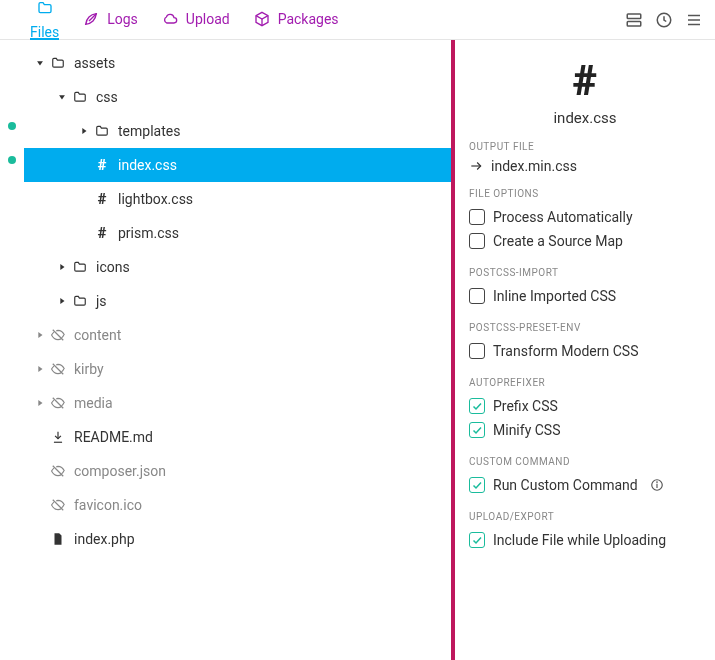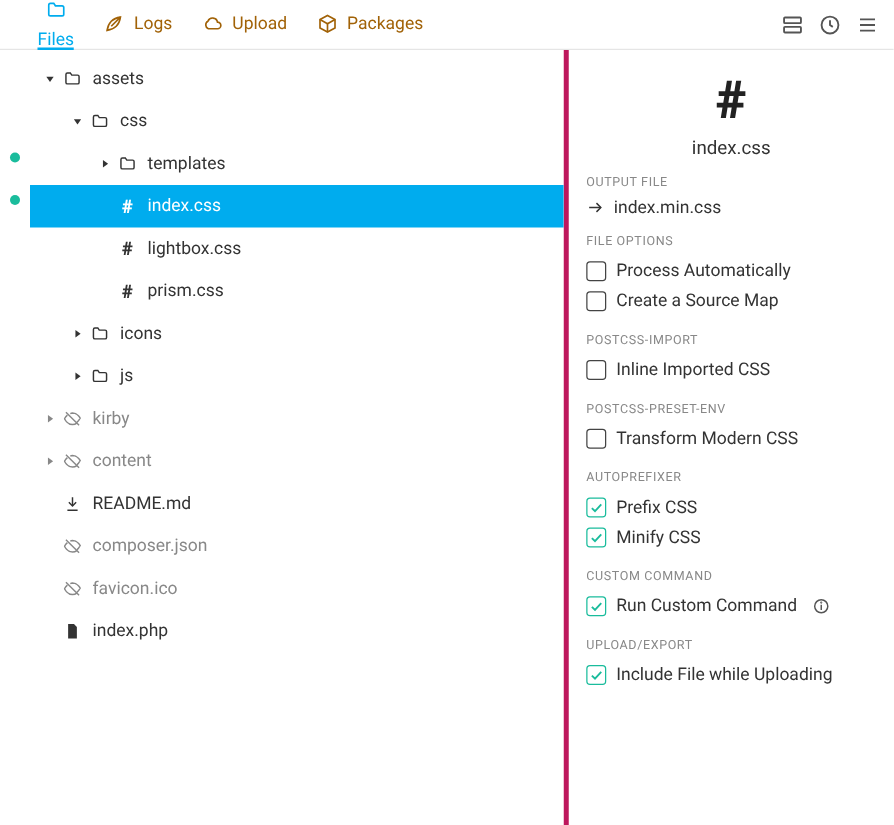--- a/index.html
+++ b/index.html
@@ -1,20 +1,20 @@
 <!DOCTYPE html>
 <html><head>
 <meta charset="utf-8">
 <style>
 * { margin: 0; padding: 0; box-sizing: border-box; font-family: -apple-system, BlinkMacSystemFont, "Segoe UI", Roboto, sans-serif; }
 body { width: 715px; height: 660px; background: #fff; color: #333; font-size: 14px; overflow: hidden; }
 .app { display: flex; flex-direction: column; height: 100%; }
 .topbar { display: flex; align-items: center; border-bottom: 1px solid #e5e5e5; padding: 0 12px 0 30px; height: 40px; }
 .tabs { display: flex; gap: 24px; flex: 1; }
-.tab { display: flex; align-items: center; gap: 8px; height: 40px; cursor: pointer; color: #a16207; border-bottom: 2px solid transparent; }
+.tab { display: flex; align-items: center; gap: 8px; height: 40px; cursor: pointer; color: #a21caf; border-bottom: 2px solid transparent; }
 .tab.active { color: #00acee; border-bottom-color: #00acee; flex-direction: column; }
 .tab .ico { display: inline-flex; }
 .top-actions { display: flex; gap: 12px; align-items: center; }
 .icon-btn { cursor: pointer; color: #555; display: inline-flex; }
 .main { display: flex; flex: 1; overflow: hidden; }
 .gutter { width: 24px; position: relative; }
 .dot { width: 8px; height: 8px; border-radius: 50%; background: #1abc9c; position: absolute; left: 8px; }
 .tree { flex: 1; overflow-y: auto; padding: 6px 0; border-right: 4px solid #be185d; }
 .row { display: flex; align-items: center; height: 34px; cursor: pointer; color: #333; }
 .row.faded { color: #888; }
@@ -199,37 +199,53 @@
             </svg>
           </span>
           <span class="ico">
             <svg width="14" height="14" viewBox="0 0 24 24" fill="none" stroke="currentColor" stroke-width="2">
               <path d="M17.94 17.94A10 10 0 0 1 12 20C5 20 1 12 1 12a20 20 0 0 1 4-5"></path>
               <path d="M22 12s-1.5 3-4 5"></path>
               <path d="M9 5a10 10 0 0 1 3-1c7 0 11 8 11 8"></path>
               <line x1="3" y1="3" x2="21" y2="21"></line>
             </svg>
           </span>
+          <span class="label">content</span>
+        </div>
+        <div class="row faded" style="padding-left: 8px;">
+          <span class="caret">
+            <svg width="10" height="10" viewBox="0 0 24 24" fill="currentColor">
+              <path d="M8 5l10 7-10 7z"></path>
+            </svg>
+          </span>
+          <span class="ico">
+            <svg width="14" height="14" viewBox="0 0 24 24" fill="none" stroke="currentColor" stroke-width="2">
+              <path d="M17.94 17.94A10 10 0 0 1 12 20C5 20 1 12 1 12a20 20 0 0 1 4-5"></path>
+              <path d="M22 12s-1.5 3-4 5"></path>
+              <path d="M9 5a10 10 0 0 1 3-1c7 0 11 8 11 8"></path>
+              <line x1="3" y1="3" x2="21" y2="21"></line>
+            </svg>
+          </span>
           <span class="label">kirby</span>
         </div>
         <div class="row faded" style="padding-left: 8px;">
           <span class="caret">
             <svg width="10" height="10" viewBox="0 0 24 24" fill="currentColor">
               <path d="M8 5l10 7-10 7z"></path>
             </svg>
           </span>
           <span class="ico">
             <svg width="14" height="14" viewBox="0 0 24 24" fill="none" stroke="currentColor" stroke-width="2">
               <path d="M17.94 17.94A10 10 0 0 1 12 20C5 20 1 12 1 12a20 20 0 0 1 4-5"></path>
               <path d="M22 12s-1.5 3-4 5"></path>
               <path d="M9 5a10 10 0 0 1 3-1c7 0 11 8 11 8"></path>
               <line x1="3" y1="3" x2="21" y2="21"></line>
             </svg>
           </span>
-          <span class="label">content</span>
+          <span class="label">media</span>
         </div>
         <div class="row" style="padding-left: 8px;">
           <span class="caret"></span>
           <span class="ico">
             <svg width="14" height="14" viewBox="0 0 24 24" fill="none" stroke="currentColor" stroke-width="2">
               <path d="M12 3v12"></path>
               <path d="M7 10l5 5 5-5"></path>
               <path d="M5 21h14"></path>
             </svg>
           </span>

